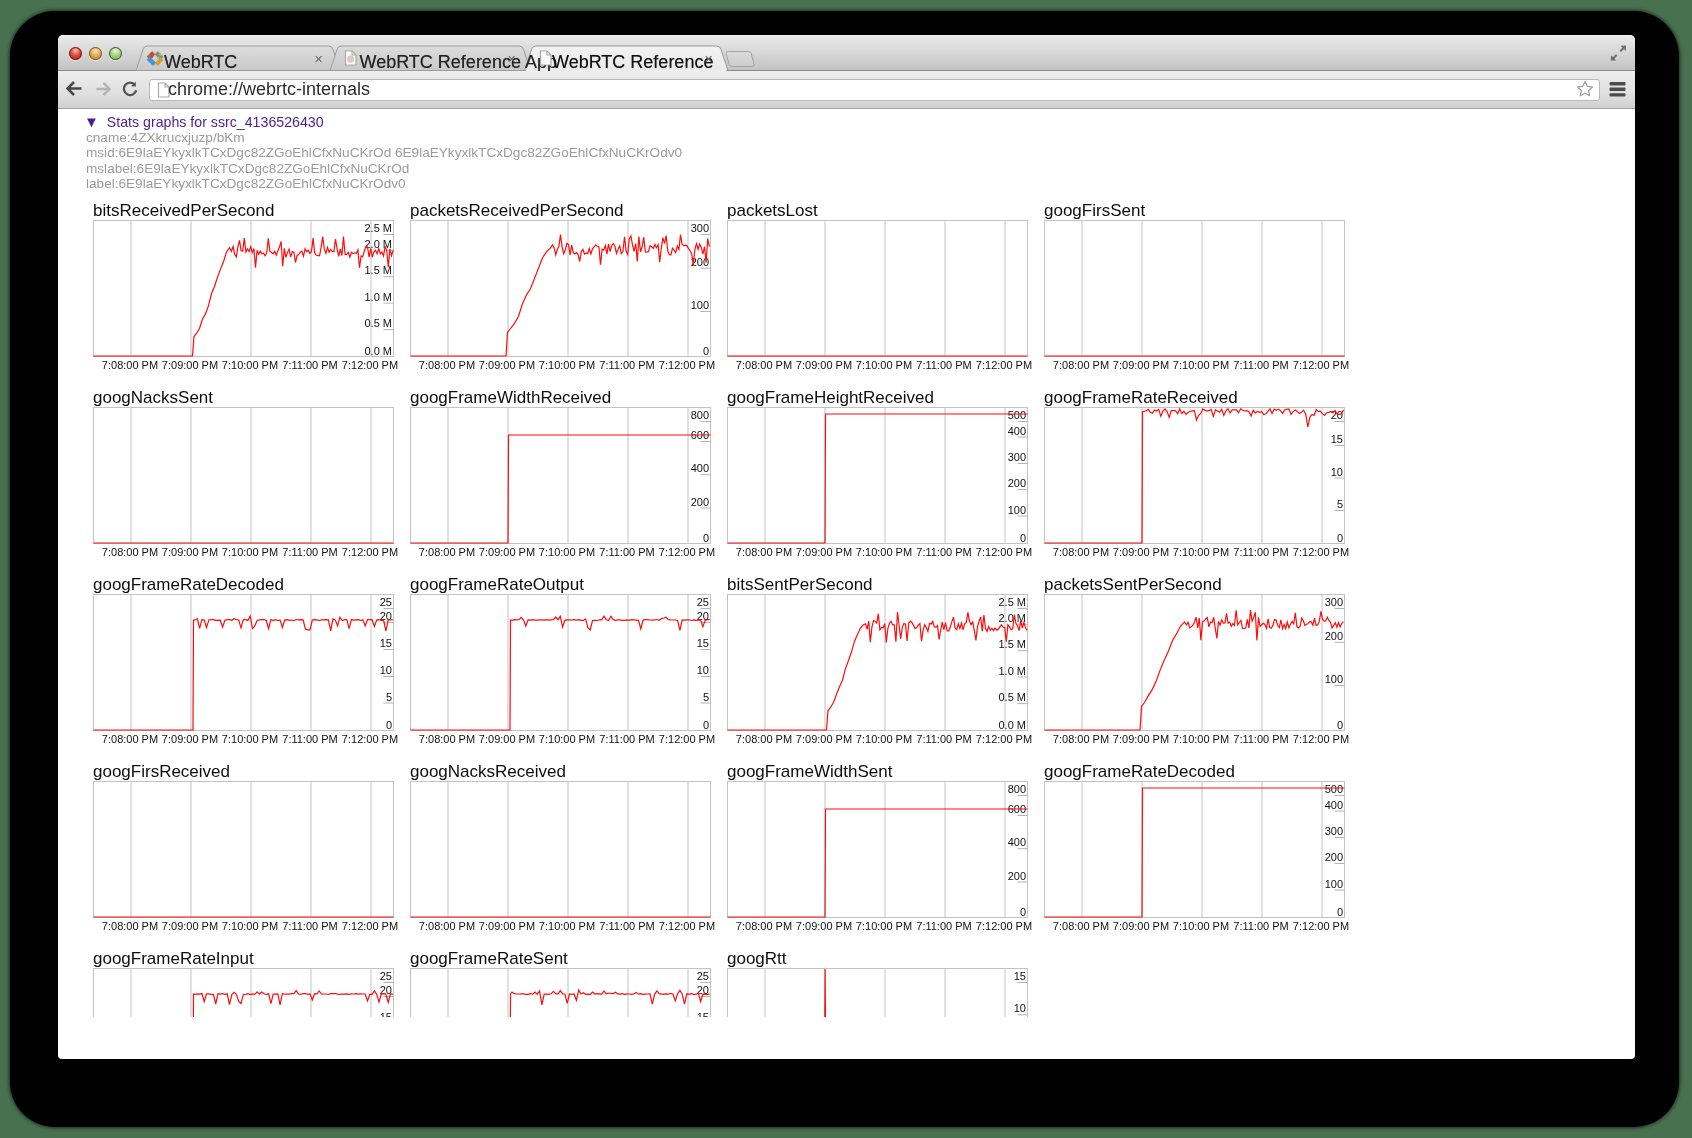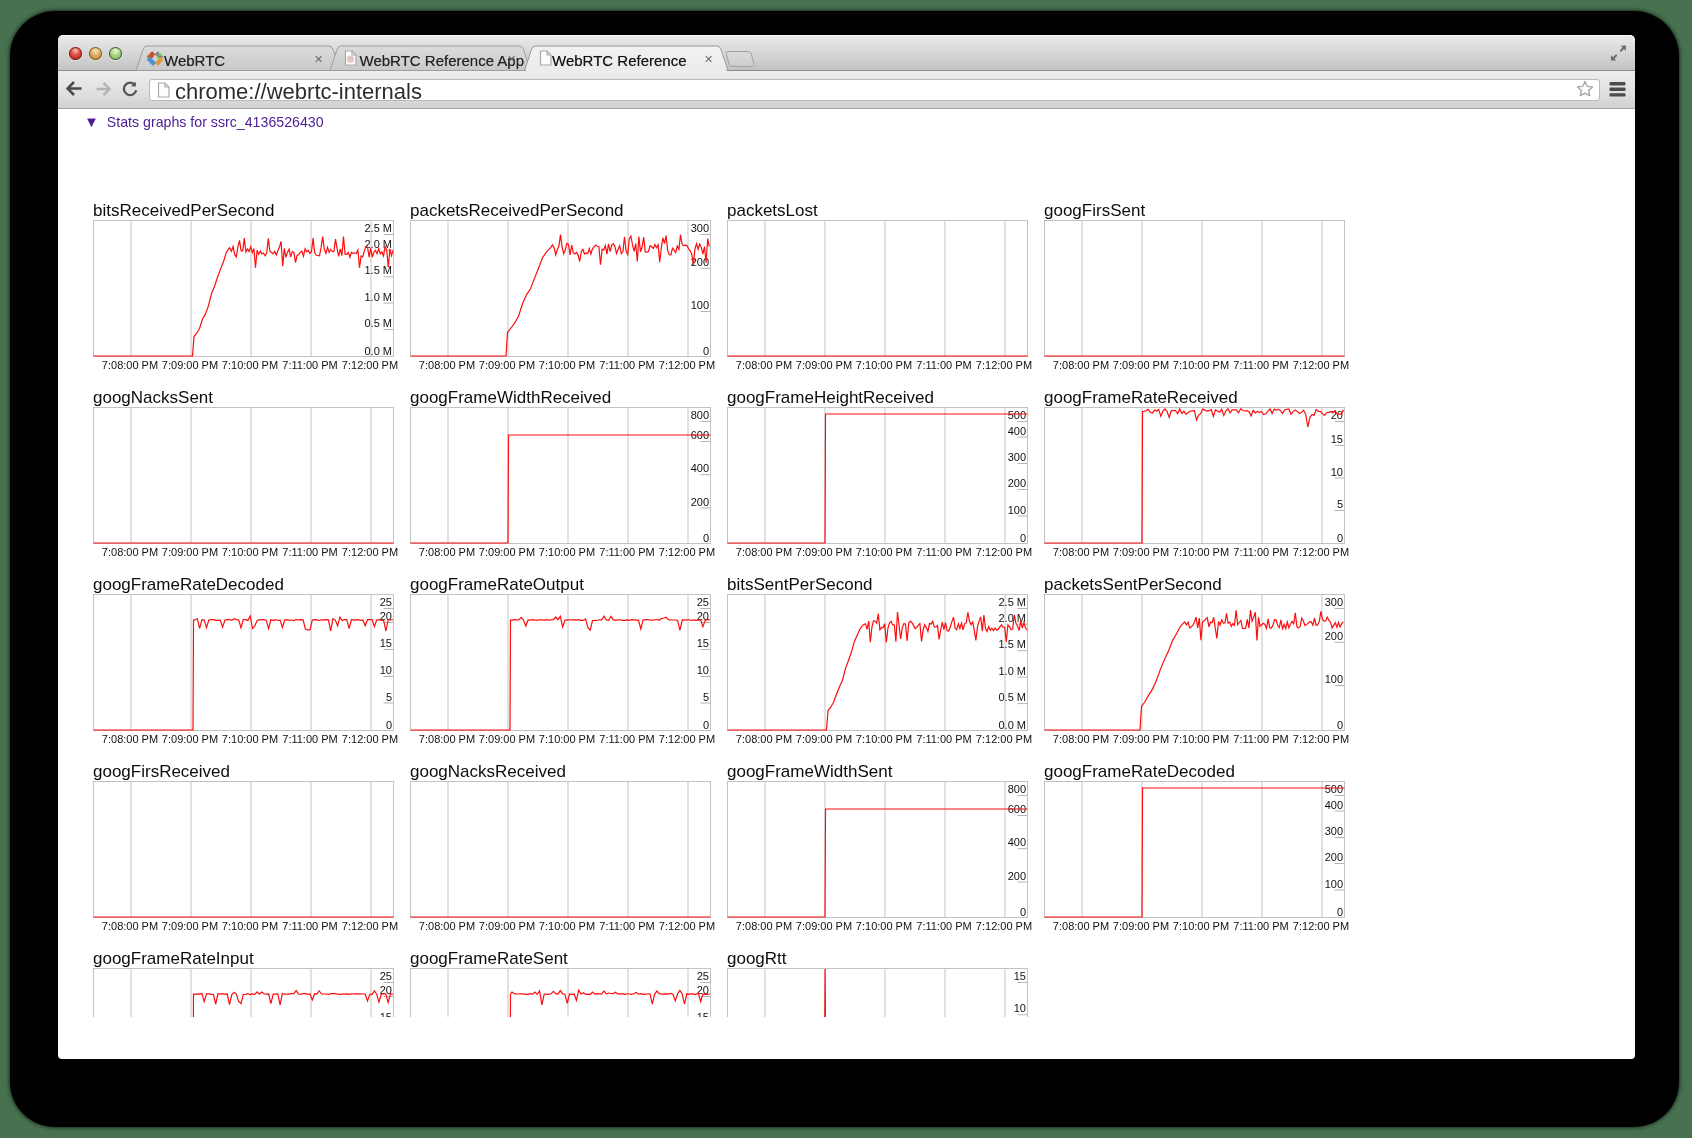--- a/index.html
+++ b/index.html
@@ -5,21 +5,21 @@
 #shadow{position:absolute;left:10px;top:11px;width:1669px;height:1116px;background:#000;border-radius:45px;box-shadow:0 0 4px rgba(0,0,0,.9)}
 #win{position:absolute;left:58px;top:35px;width:1577px;height:1024px;border-radius:5px 5px 4px 4px;overflow:hidden;background:#fff}
 #titlebar{position:absolute;left:0;top:0;width:100%;height:36px;background:linear-gradient(#eaeaea,#d9d9d9 45%,#c3c3c3);border-bottom:1px solid #8b8b8b;border-radius:5px 5px 0 0;box-shadow:inset 0 1px 0 rgba(255,255,255,.55)}
 #toolbar{position:absolute;left:0;top:36px;width:100%;height:38px;background:linear-gradient(#ededed,#e0e0e0 60%,#d0d0d0);border-bottom:1px solid #a2a2a2}
 #content{position:absolute;left:0;top:74px;width:100%;height:908px;background:#fff;overflow:hidden}
 #dlbar{position:absolute;left:0;top:982px;width:100%;height:42px;background:linear-gradient(#f3f3f3,#dedede);border-top:1px solid #969696}
 .light{position:absolute;top:12px;width:13px;height:13px;border-radius:50%}
 .gtitle{position:absolute;font-size:17px;color:#0d0d0d;white-space:nowrap}
 .plot{position:absolute}
 .tlab{position:absolute;width:60px;text-align:center;font-size:11px;color:#111;white-space:nowrap}
-.tabtext{position:absolute;font-size:15px;color:#222;white-space:nowrap;text-shadow:0 0 0.7px rgba(0,0,0,.5)}
+.tabtext{position:absolute;font-size:18px;color:#222;white-space:nowrap;text-shadow:0 0 0.7px rgba(0,0,0,.5)}
 .xbtn{position:absolute;font-size:11px;color:#696969}
 </style></head><body>
 <div id="shadow"></div>
 <div id="win">
 <div id="titlebar">
 <div class="light" style="left:10.5px;background:radial-gradient(circle at 50% 28%,#f9b0a8 5%,#e05448 38%,#cd3a30 60%,#96221b 98%);box-shadow:inset 0 0 0 1px rgba(90,25,15,.8),0 1px 1px rgba(255,255,255,.5)"></div>
 <div class="light" style="left:30.5px;background:radial-gradient(circle at 50% 30%,#f2dcae 8%,#dcaa5c 45%,#c89140 70%,#9a6a20 98%);box-shadow:inset 0 0 0 1px rgba(110,75,20,.8),0 1px 1px rgba(255,255,255,.5)"></div>
 <div class="light" style="left:50.5px;background:radial-gradient(circle at 50% 30%,#dff2c8 8%,#a3d07c 45%,#8cbd62 70%,#5f8c3e 98%);box-shadow:inset 0 0 0 1px rgba(55,70,45,.85),0 1px 1px rgba(255,255,255,.5)"></div>
 <svg style="position:absolute;left:0;top:0;width:1577px;height:36px" viewBox="0 0 1577 36">
         <defs>
@@ -83,32 +83,33 @@
 </svg>
       <svg style="position:absolute;left:64px;top:9.5px" width="17" height="16" viewBox="0 0 17 16">
 <path d="M14.2 9.2 A6.2 6.2 0 1 1 13 4" stroke="#555" stroke-width="2.3" fill="none"></path>
 <path d="M13.6 0.5 L13.9 5.4 L9 5.2 Z" fill="#555"></path>
 </svg>
       <div style="position:absolute;left:91px;top:7.5px;width:1451px;height:22px;background:#fff;border:1px solid #b9b9b9;border-radius:3px"></div>
       <svg style="position:absolute;left:98.5px;top:10.5px" width="13" height="16" viewBox="0 0 13 16">
         <path d="M1.5 1 h6.5 l4 4 v10 h-10.5 z" fill="#fdfdfd" stroke="#a9a9a9" stroke-width="1.2"></path>
         <path d="M8 1 v4 h4" fill="none" stroke="#a9a9a9" stroke-width="1.2"></path>
       </svg>
-      <div style="position:absolute;left:117px;top:8px;font-size:22px;color:#2d2d2d">chrome://webrtc-internals</div>
+      <div style="position:absolute;left:110px;top:8px;font-size:18px;color:#2d2d2d">chrome://webrtc-internals</div>
       <svg style="position:absolute;left:1518px;top:9px" width="18" height="18" viewBox="0 0 18 18">
 <path d="M9 1.5 L11.2 6.3 L16.5 6.9 L12.6 10.5 L13.7 15.7 L9 13.1 L4.3 15.7 L5.4 10.5 L1.5 6.9 L6.8 6.3 Z" fill="none" stroke="#a3a3a3" stroke-width="1.3" stroke-linejoin="round"></path>
 </svg>
       <svg style="position:absolute;left:1551px;top:10px" width="17" height="17" viewBox="0 0 17 17">
 <rect x="0.5" y="1" width="16" height="3.4" rx="1" fill="#4c4c4c"></rect>
 <rect x="0.5" y="6.6" width="16" height="3.4" rx="1" fill="#4c4c4c"></rect>
 <rect x="0.5" y="12.2" width="16" height="3.4" rx="1" fill="#4c4c4c"></rect>
 </svg>
     </div>
     <div id="content">
       <div style="position:absolute;left:26px;top:3.5px;font-size:14.2px;font-weight:normal;color:#4c1d95"><span style="font-size:15px">▼</span>&nbsp; Stats graphs for ssrc_4136526430</div>
+      <div style="position:absolute;left:28px;top:21px;font-size:13.6px;line-height:15.35px;color:#9b9b9b">cname:4ZXkrucxjuzp/bKm<br>msid:6E9laEYkyxlkTCxDgc82ZGoEhlCfxNuCKrOd 6E9laEYkyxlkTCxDgc82ZGoEhlCfxNuCKrOdv0<br>mslabel:6E9laEYkyxlkTCxDgc82ZGoEhlCfxNuCKrOd<br>label:6E9laEYkyxlkTCxDgc82ZGoEhlCfxNuCKrOdv0</div>
       <div style="position:absolute;left:-58px;top:-109px">
         <div class="gtitle" style="left:93px;top:201px">bitsReceivedPerSecond</div>
         <svg class="plot" style="left:93px;top:220px" width="301" height="137" viewBox="-0.5 -0.5 301 137">
           <rect x="0" y="0" width="300" height="136" fill="none" stroke="#c3c3c3" stroke-width="1"></rect>
           <line x1="37.5" y1="0" x2="37.5" y2="136" stroke="#c3c3c3" stroke-width="1"></line>
           <line x1="97.5" y1="0" x2="97.5" y2="136" stroke="#c3c3c3" stroke-width="1"></line>
           <line x1="157.5" y1="0" x2="157.5" y2="136" stroke="#c3c3c3" stroke-width="1"></line>
           <line x1="217.5" y1="0" x2="217.5" y2="136" stroke="#c3c3c3" stroke-width="1"></line>
           <line x1="277.5" y1="0" x2="277.5" y2="136" stroke="#c3c3c3" stroke-width="1"></line>
           <line x1="290" y1="14.0" x2="300" y2="14.0" stroke="#b4b4b4" stroke-width="1"></line>

